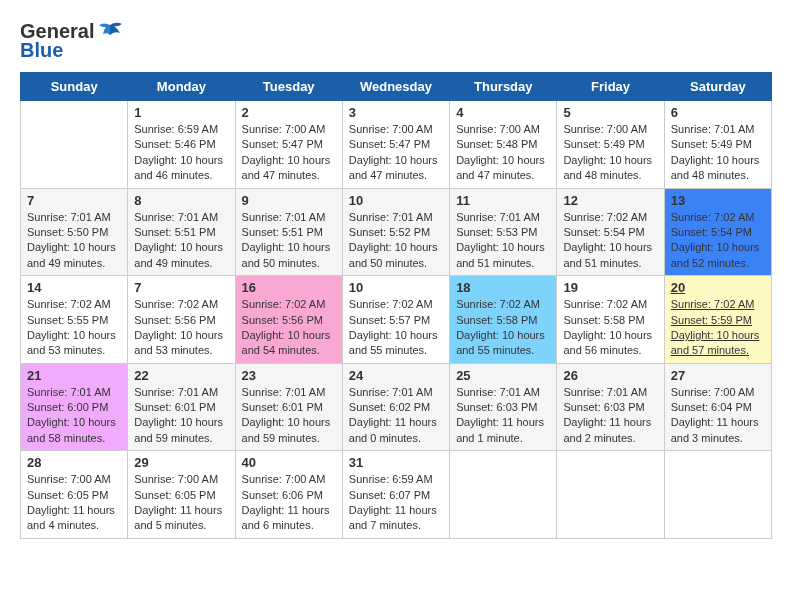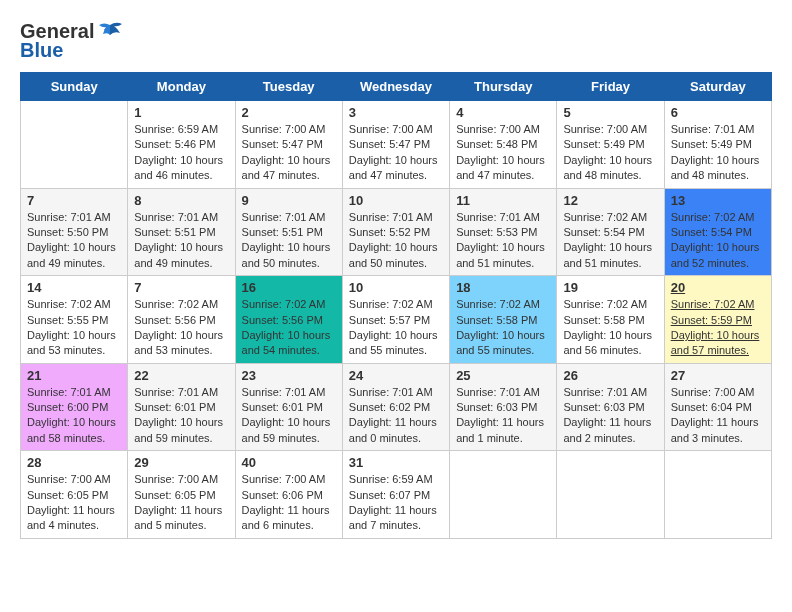--- a/index.html
+++ b/index.html
@@ -169,21 +169,21 @@
       </tr>
       <tr style="background-color: rgb(255, 255, 255);">
         <td style="background-color: rgb(255, 255, 255);">
           <span class="date-num">14</span>
           <div class="cell-text">Sunrise: 7:02 AM<br>Sunset: 5:55 PM<br>Daylight: 10 hours and 53 minutes.</div>
         </td>
         <td style="background-color: rgb(255, 255, 255);">
           <span class="date-num">7</span>
           <div class="cell-text">Sunrise: 7:02 AM<br>Sunset: 5:56 PM<br>Daylight: 10 hours and 53 minutes.</div>
         </td>
-        <td style="background-color: #14b8a6;">
+        <td style="background-color: #f9a8d4;">
           <span class="date-num">16</span>
           <div class="cell-text">Sunrise: 7:02 AM<br>Sunset: 5:56 PM<br>Daylight: 10 hours and 54 minutes.</div>
         </td>
         <td style="background-color: rgb(255, 255, 255);">
           <span class="date-num">10</span>
           <div class="cell-text">Sunrise: 7:02 AM<br>Sunset: 5:57 PM<br>Daylight: 10 hours and 55 minutes.</div>
         </td>
         <td style="background-color: #7dd3fc;">
           <span class="date-num">18</span>
           <div class="cell-text">Sunrise: 7:02 AM<br>Sunset: 5:58 PM<br>Daylight: 10 hours and 55 minutes.</div>

